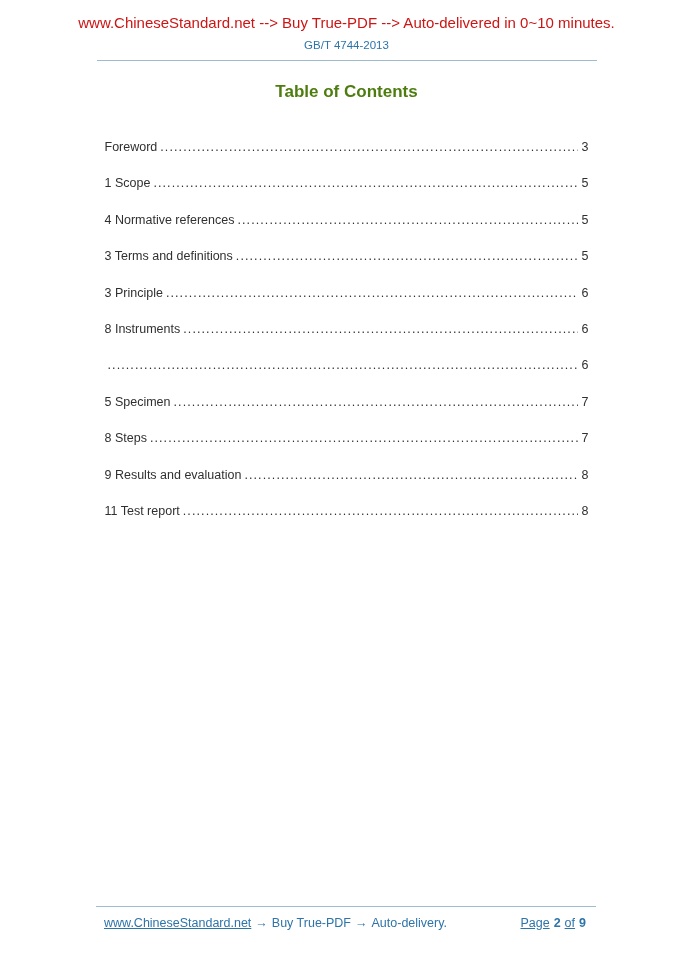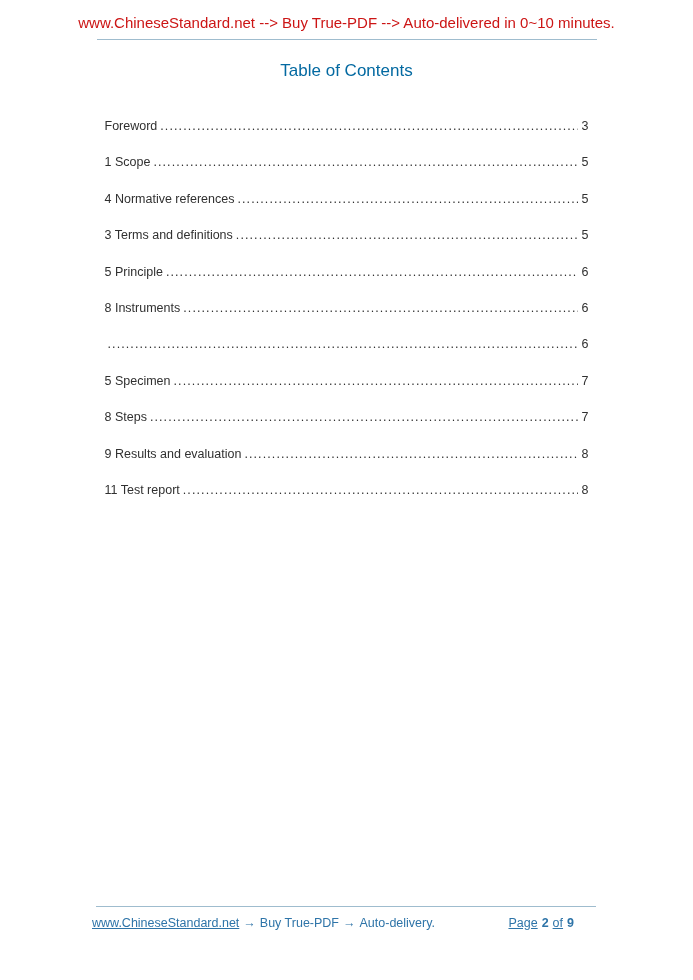--- a/index.html
+++ b/index.html
@@ -25,22 +25,22 @@
   }
   .rule {
     border: 0;
     border-top: 1px solid #9FBCCE;
     width: 500px;
     margin: 8px auto 0 auto;
   }
   .page-title {
     text-align: center;
     font-size: 17px;
-    font-weight: normal;
-    color: #0369a1;
+    font-weight: bold;
+    color: #4d7c0f;
     line-height: 20px;
     margin-top: 21px;
   }
   .toc {
     width: 500px;
     margin: 38px auto 0 auto;
     padding: 0 8px;
     box-sizing: border-box;
   }
   .toc-row {
@@ -64,21 +64,21 @@
   .footer-rule {
     position: absolute;
     top: 906px;
     left: 96px;
     width: 500px;
     margin: 0;
   }
   .footer {
     position: absolute;
     top: 915px;
-    left: 84px;
+    left: 96px;
     width: 500px;
     padding: 0 8px;
     box-sizing: border-box;
     display: flex;
     justify-content: space-between;
     align-items: baseline;
     font-size: 12.5px;
     line-height: 16px;
     color: #2E74A8;
   }
@@ -93,20 +93,21 @@
   .page-indicator .num { font-weight: bold; padding: 0 2px; }
   .page-indicator .word { padding: 0 2px; text-decoration: underline; }
 </style>
 </head>
 <body>
 
 <div class="page">
 
   <div class="header">
     <div class="banner">www.ChineseStandard.net --&gt; Buy True-PDF --&gt; Auto-delivered in 0~10 minutes.</div>
+    <div class="std-code">GB/T 4744-2013</div>
     <hr class="rule">
   </div>
 
   <div class="page-title">Table of Contents</div>
 
   <div class="toc">
     <div class="toc-row">
       <span class="toc-label">Foreword</span>
       <span class="toc-leader">................................................................................................................................................................................................................................................</span>
       <span class="toc-page">3</span>
@@ -124,21 +125,21 @@
       <span class="toc-page">5</span>
     </div>
 
     <div class="toc-row">
       <span class="toc-label">3 Terms and definitions</span>
       <span class="toc-leader">................................................................................................................................................................................................................................................</span>
       <span class="toc-page">5</span>
     </div>
 
     <div class="toc-row">
-      <span class="toc-label">5 Principle</span>
+      <span class="toc-label">3 Principle</span>
       <span class="toc-leader">................................................................................................................................................................................................................................................</span>
       <span class="toc-page">6</span>
     </div>
 
     <div class="toc-row">
       <span class="toc-label">8 Instruments</span>
       <span class="toc-leader">................................................................................................................................................................................................................................................</span>
       <span class="toc-page">6</span>
     </div>
 

